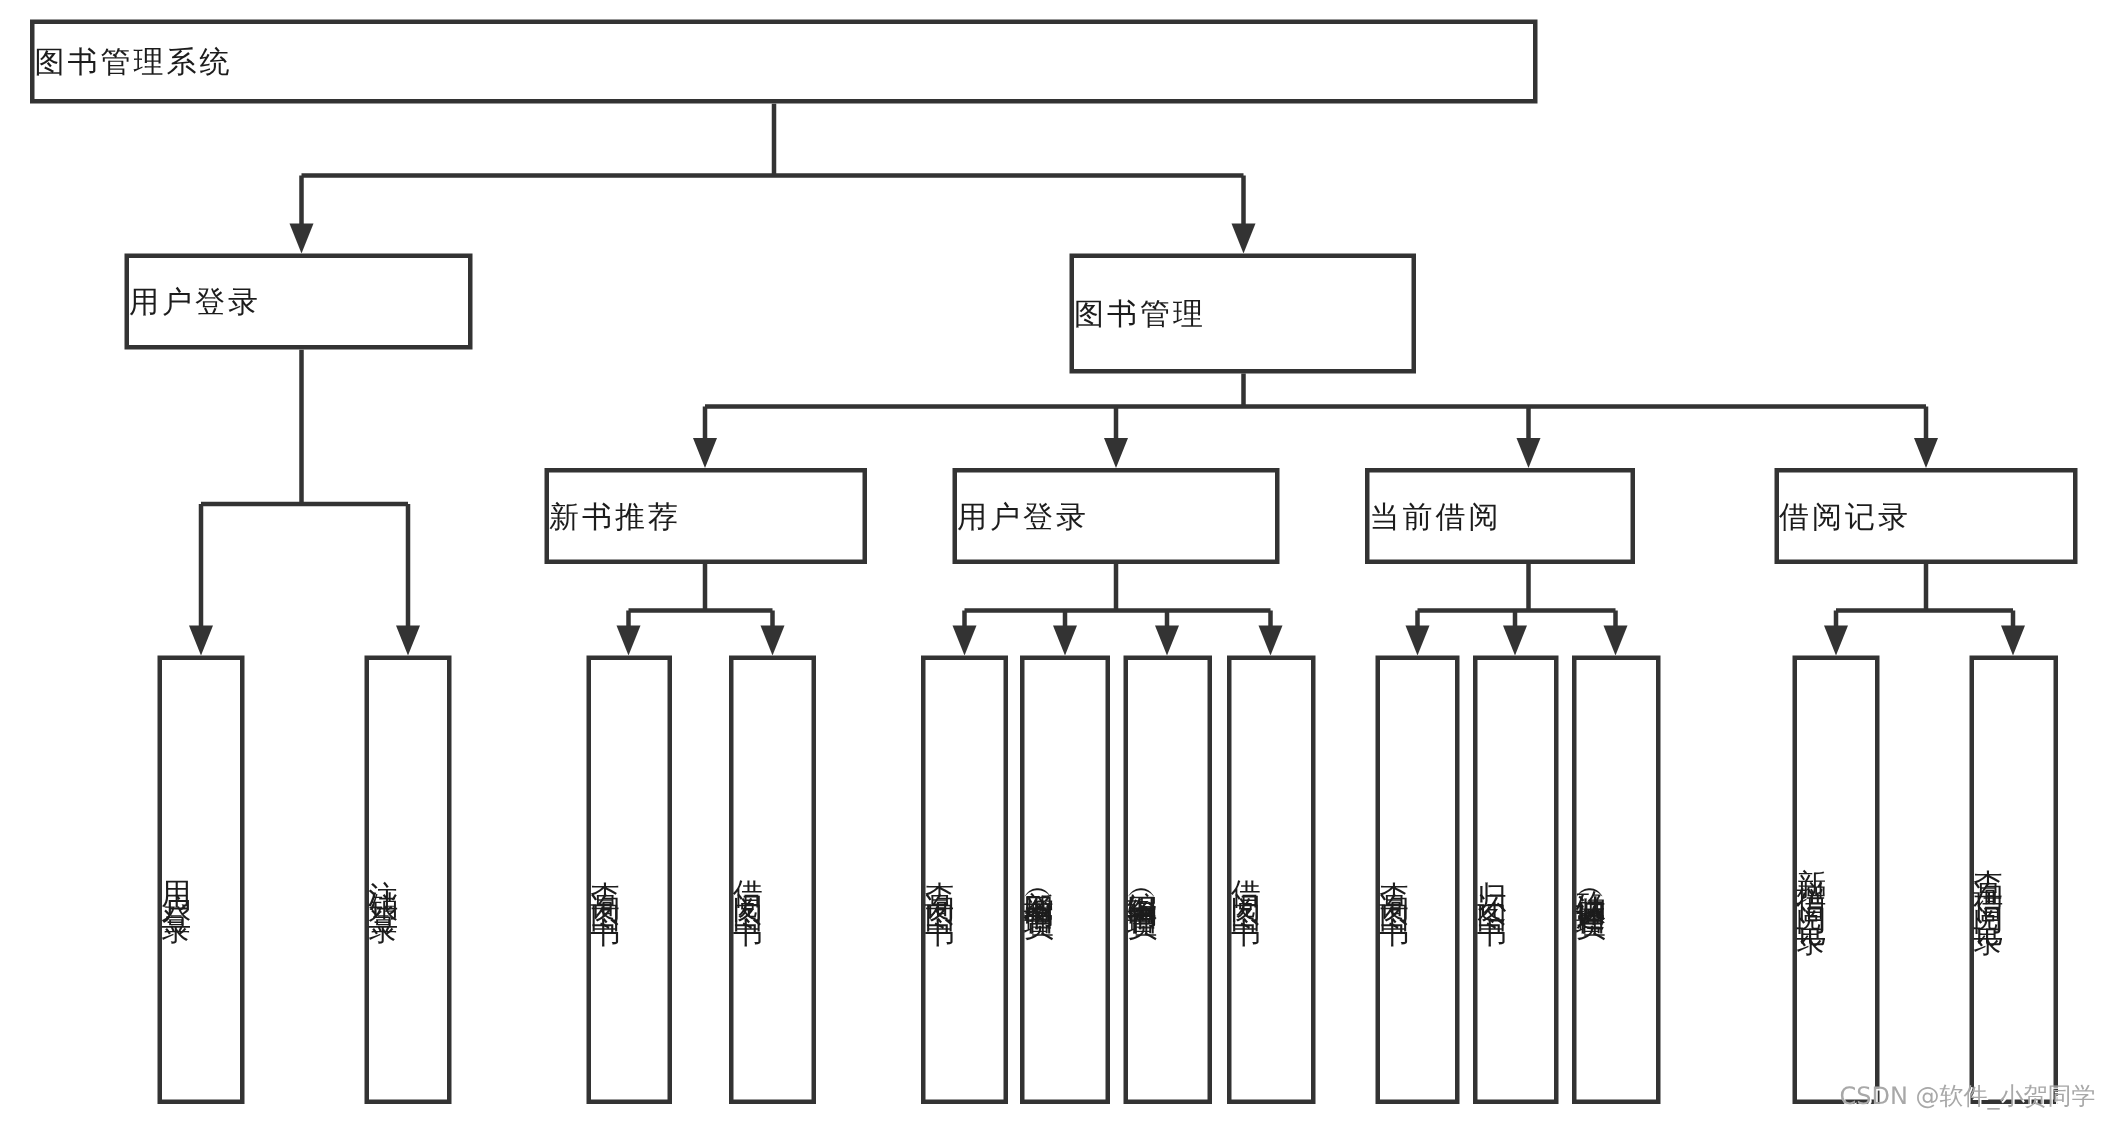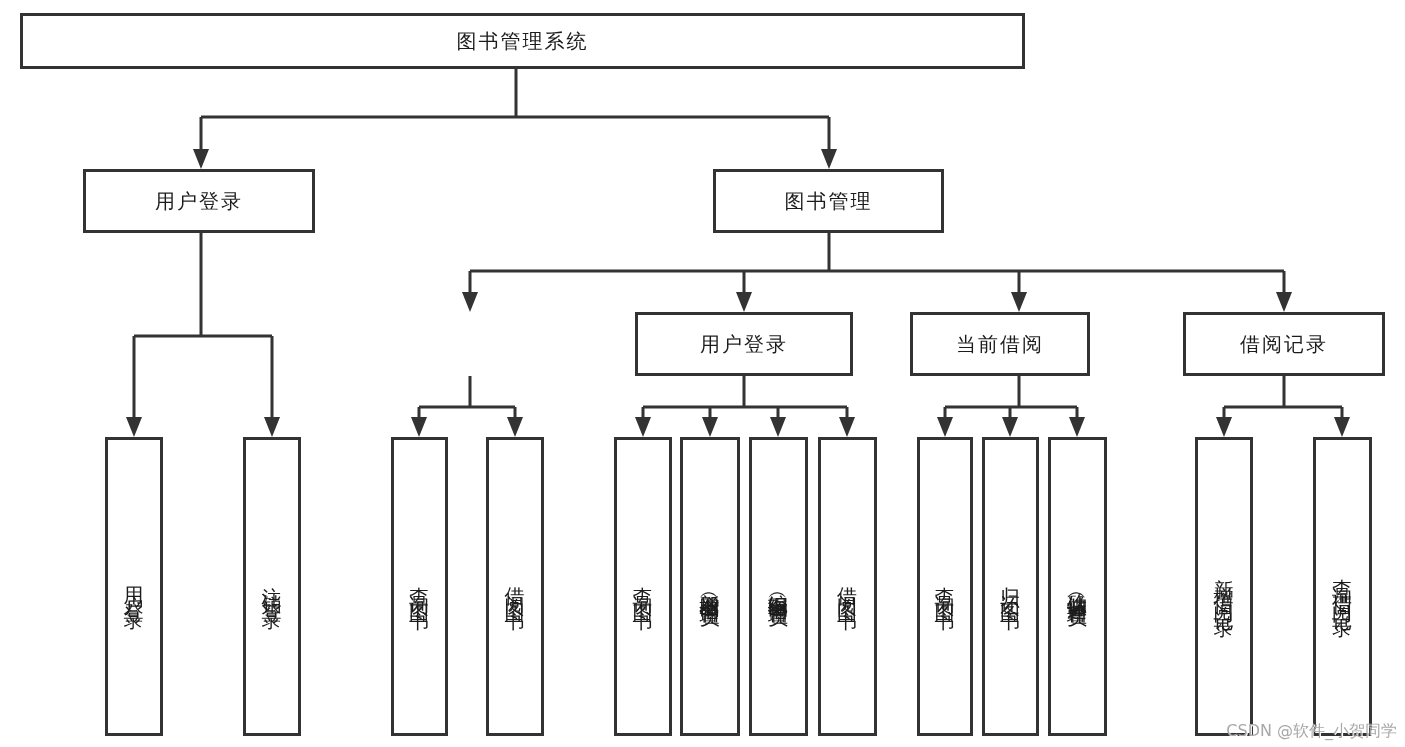--- a/index.html
+++ b/index.html
@@ -8,21 +8,21 @@
   .canvas {
     position:relative; width:1405px; height:747px;
     background:var(--bg); overflow:hidden;
   }
   .connectors { position:absolute; left:0; top:0; width:1405px; height:747px; }
   .connectors path { stroke:var(--line); stroke-width:3; fill:none; }
   .connectors polygon { fill:var(--line); stroke:none; }
   .node {
     position:absolute; box-sizing:border-box;
     border:3px solid var(--line); background:#fff;
-    display:flex; align-items:center; justify-content:center;
+    display:flex; align-items:center; justify-content:flex-start;
     color:var(--text);
   }
   .node.h span { font-size:20px; letter-spacing:2px; white-space:nowrap; }
   .node.v span {
     writing-mode:vertical-rl; text-orientation:mixed;
     font-size:20px; letter-spacing:8px; line-height:1;
   }
   .node.v.tight span { letter-spacing:2px; }
   .watermark {
     position:absolute; right:8px; bottom:5px;
@@ -78,24 +78,27 @@
     </g>
   </svg>
 
   <div class="node h" style="left:20px;top:13px;width:1005px;height:56px">
     <span>图书管理系统</span>
   </div>
 
   <div class="node h" style="left:83px;top:169px;width:232px;height:64px">
     <span>用户登录</span>
   </div>
-  <div class="node h" style="left:713px;top:169px;width:231px;height:64px">
+  <div class="node h" style="left:713px;top:169px;width:231px;height:80px">
     <span>图书管理</span>
   </div>
 
+  <div class="node h" style="left:363px;top:312px;width:215px;height:64px">
+    <span>新书推荐</span>
+  </div>
   <div class="node h" style="left:635px;top:312px;width:218px;height:64px">
     <span>用户登录</span>
   </div>
   <div class="node h" style="left:910px;top:312px;width:180px;height:64px">
     <span>当前借阅</span>
   </div>
   <div class="node h" style="left:1183px;top:312px;width:202px;height:64px">
     <span>借阅记录</span>
   </div>
 

